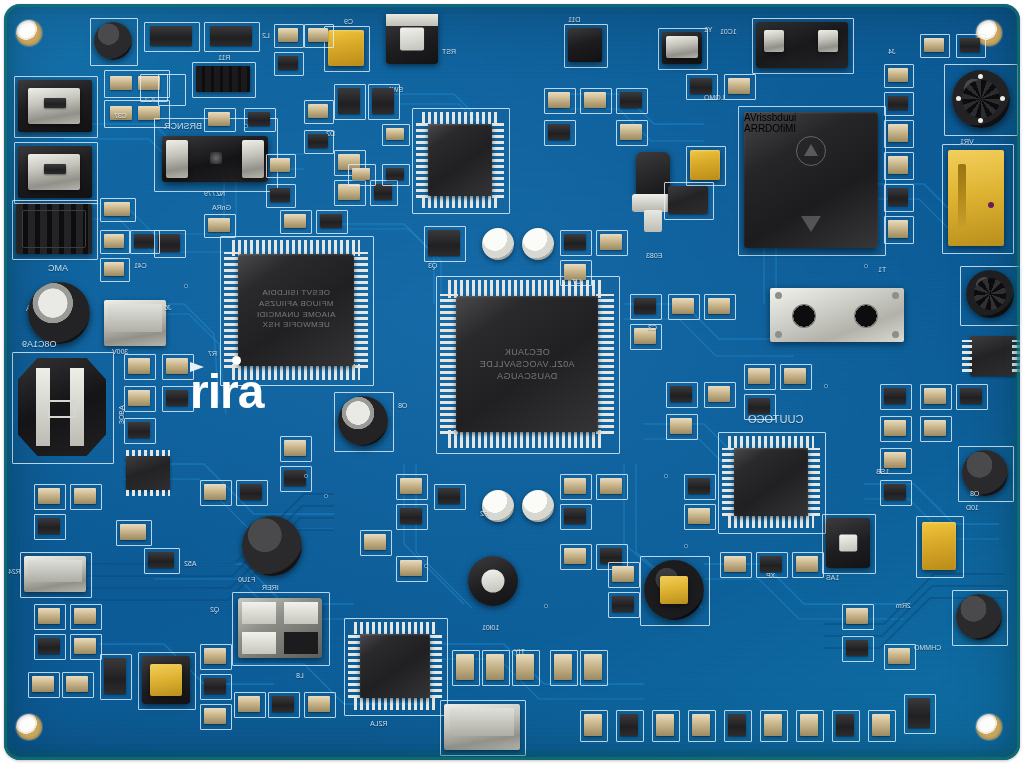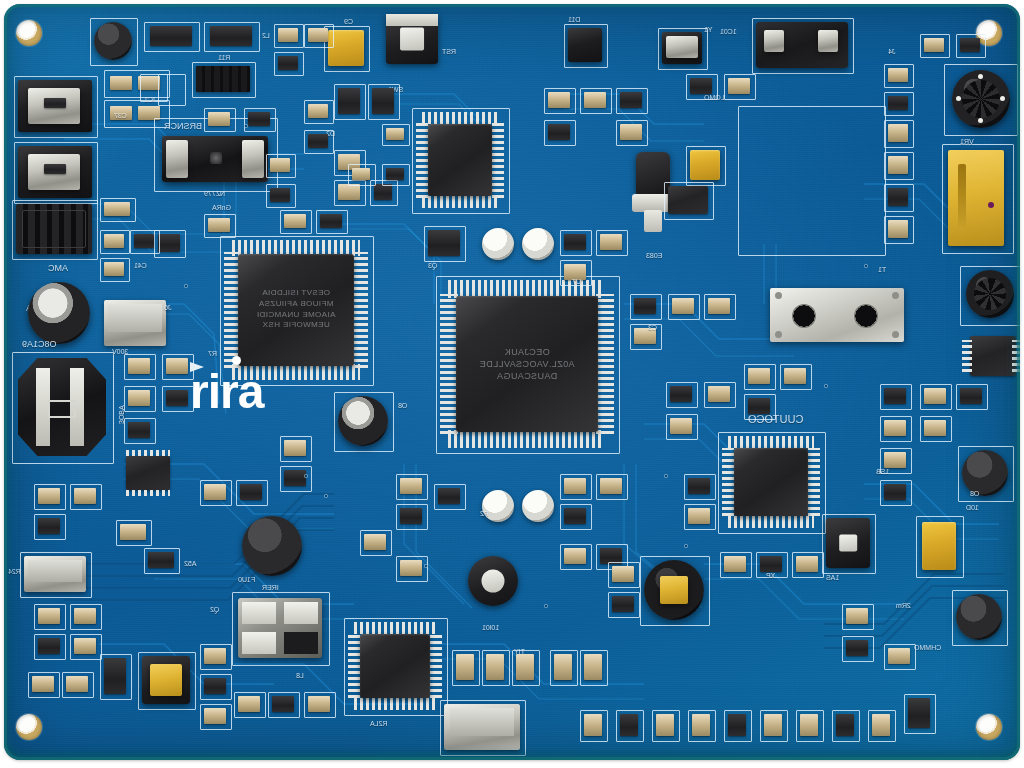--- a/index.html
+++ b/index.html
@@ -362,20 +362,27 @@
     <div class="txt flip sm" style="left:394px;top:398px;">O8</div>
 
     <div class="silk" style="left:748px;top:14px;width:100px;height:54px;"></div>
     <div class="xtal" style="left:752px;top:18px;width:92px;height:46px;">
       <div class="connMetal" style="left:8px;top:8px;width:20px;height:22px;"></div>
       <div class="connMetal" style="left:62px;top:8px;width:20px;height:22px;"></div>
     </div>
     <div class="txt flip sm" style="left:700px;top:22px;">Y1</div>
 
     <div class="silk" style="left:734px;top:102px;width:146px;height:148px;"></div>
+    <div class="bga" style="left:740px;top:108px;width:134px;height:136px;">
+      <div style="position:absolute;left:50%;top:24px;transform:translateX(-50%);width:28px;height:28px;border-radius:50%;border:1.5px solid rgba(210,214,220,.35);"></div>
+      <div style="position:absolute;left:50%;top:32px;transform:translateX(-50%);width:0;height:0;border-left:7px solid transparent;border-right:7px solid transparent;border-bottom:12px solid rgba(210,214,220,.3);"></div>
+      <div class="mark" style="top:62%;white-space:pre-line;font-size:10px;">AVrissbduui
+ARRDOfiMl</div>
+      <div style="position:absolute;left:50%;bottom:16px;transform:translateX(-50%);width:0;height:0;border-left:10px solid transparent;border-right:10px solid transparent;border-top:16px solid rgba(210,214,220,.28);"></div>
+    </div>
     <div class="txt flip sm" style="left:700px;top:90px;">LOMO</div>
     <div class="txt flip sm" style="left:716px;top:24px;">1C01</div>
 
     <div class="silk" style="left:940px;top:60px;width:72px;height:70px;"></div>
     <div class="abs" style="left:948px;top:66px;width:58px;height:58px;border-radius:50%;
          background:radial-gradient(circle at 38% 32%,#4a4a4c 0 18%,#222224 19% 68%,#101012 69% 100%);box-shadow:0 3px 8px rgba(0,0,0,.6);">
       <div style="position:absolute;left:10px;top:10px;right:10px;bottom:10px;border-radius:50%;background:repeating-conic-gradient(#0c0c0e 0 18deg,#2c2c2e 18deg 36deg);"></div>
       <div style="position:absolute;left:26px;top:4px;width:5px;height:5px;border-radius:50%;background:#efefe9;"></div>
       <div style="position:absolute;left:4px;top:26px;width:5px;height:5px;border-radius:50%;background:#efefe9;"></div>
       <div style="position:absolute;left:48px;top:26px;width:5px;height:5px;border-radius:50%;background:#efefe9;"></div>

